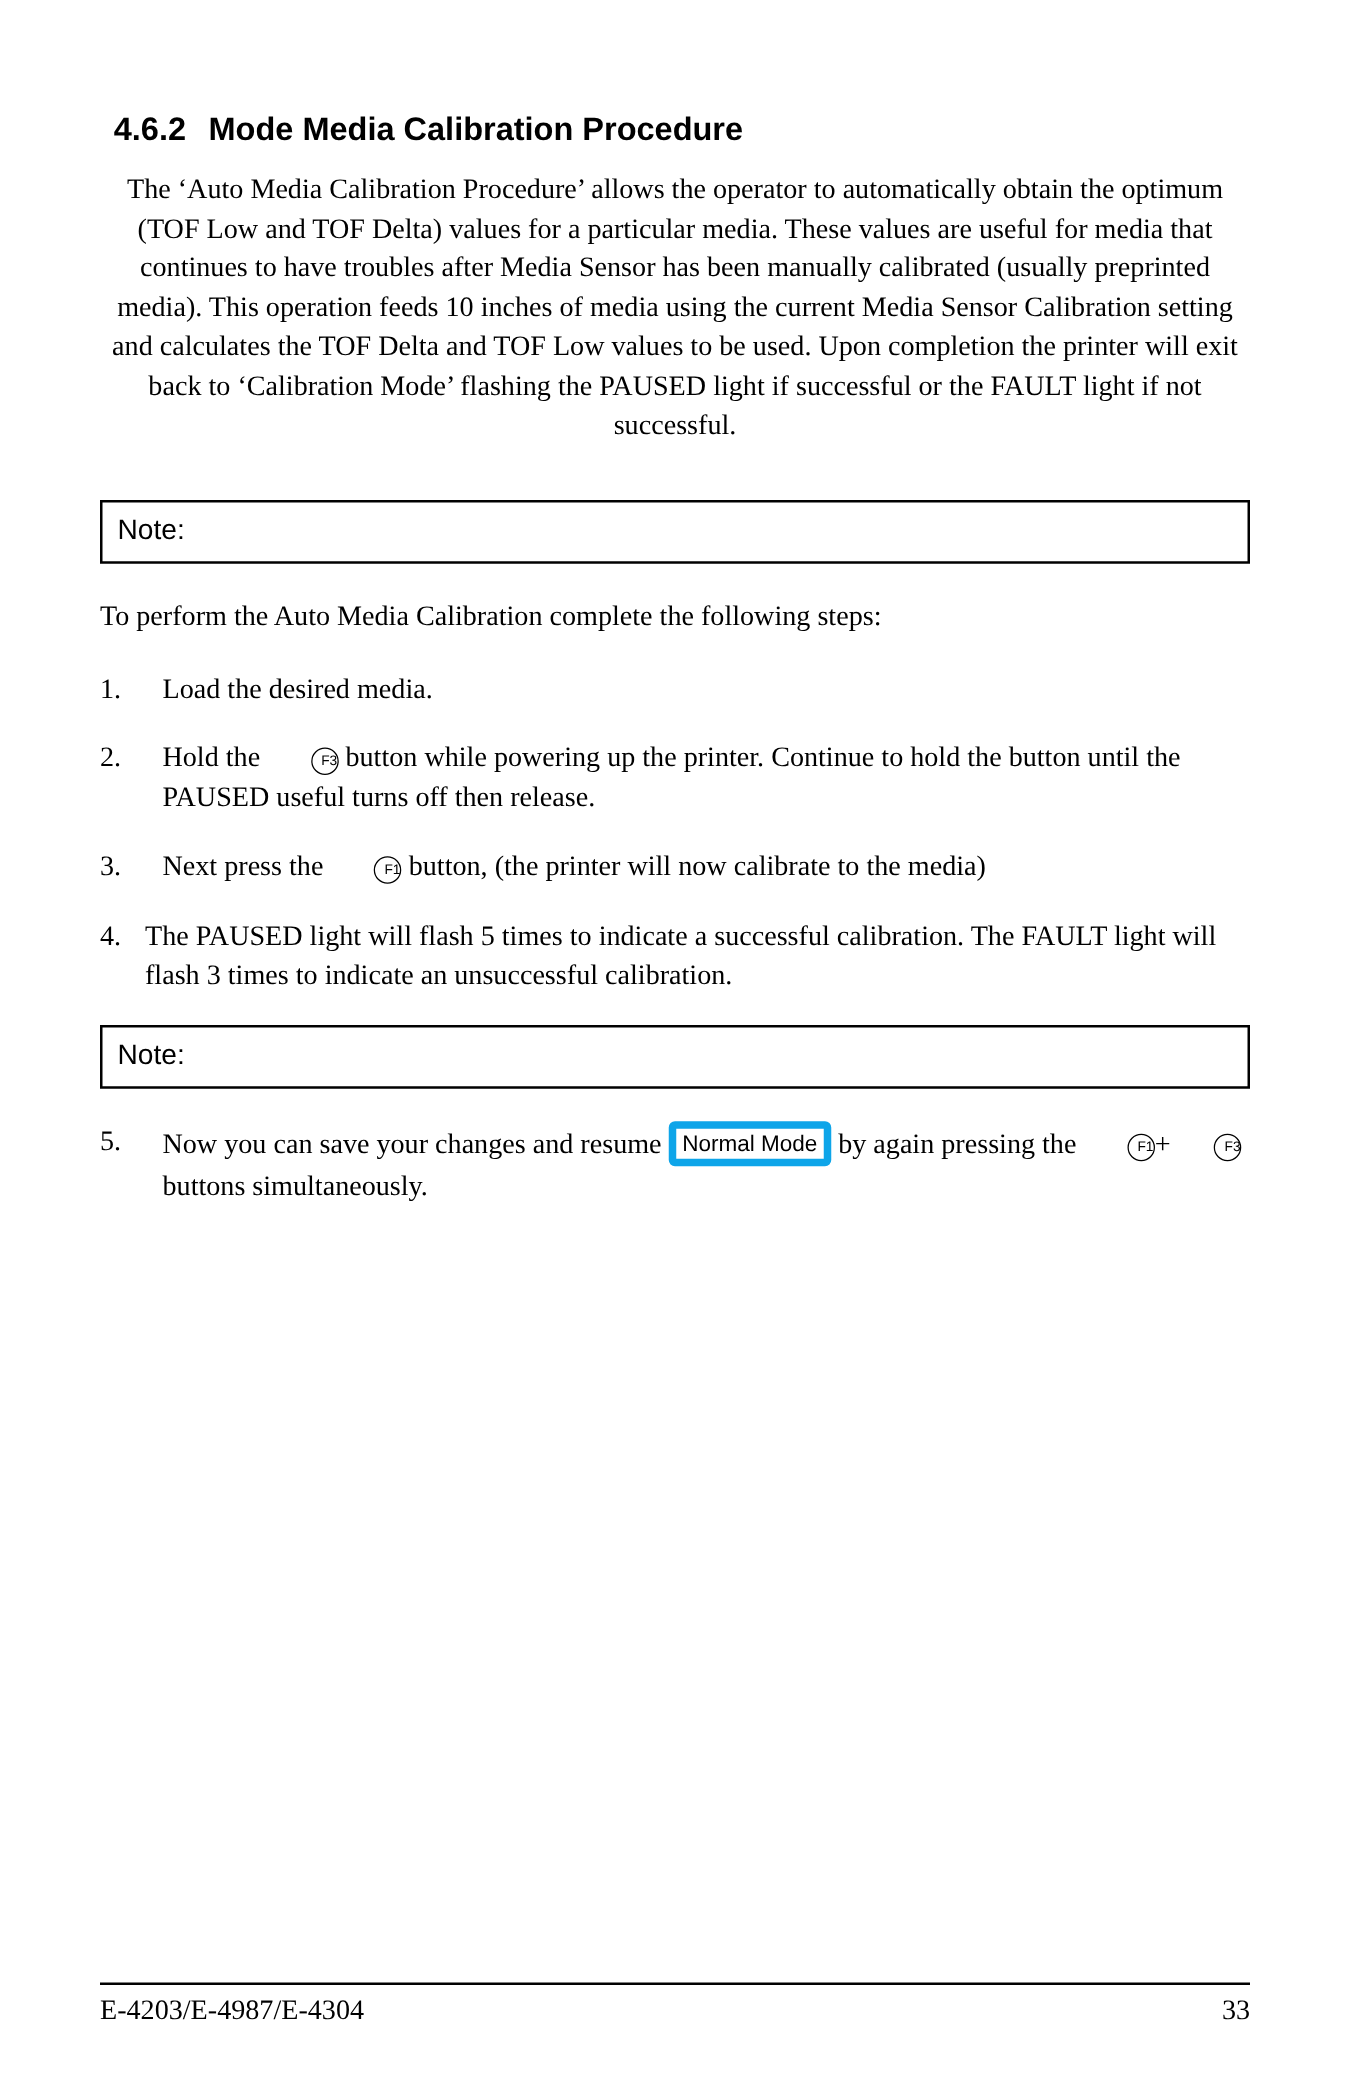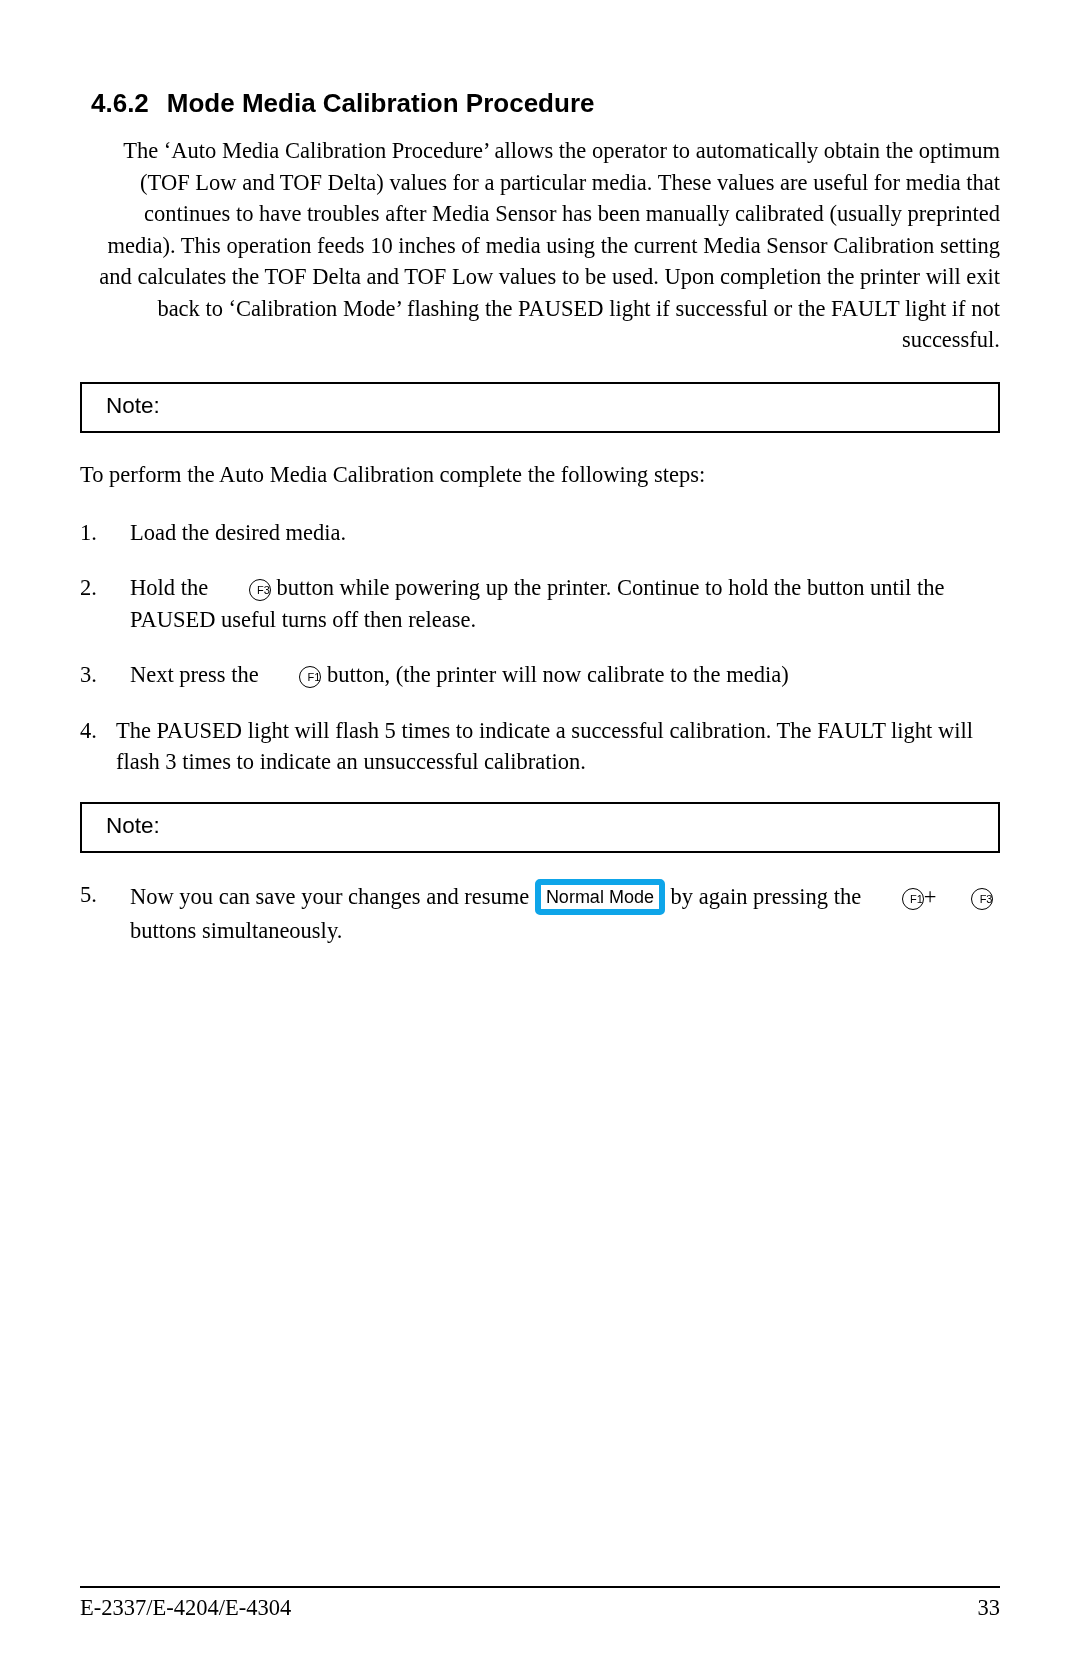--- a/index.html
+++ b/index.html
@@ -24,26 +24,26 @@
       font-weight: bold;
       font-size: 26px;
       margin: 0 0 14px 0;
     }
     .section-num {
       display: inline-block;
       margin-right: 18px;
       margin-left: 11px;
     }
     p.body {
-      margin: 0 0 26px 0;
-      text-align: right;
+      margin: 0 0 44px 0;
+      text-align: center;
     }
     .note-box {
       border: 2px solid #000;
-      padding: 6px 12px 10px 24px;
+      padding: 6px 12px 10px 12px;
       margin: 0 0 26px 0;
       display: flex;
     }
     .note-label {
       font-family: Arial, Helvetica, sans-serif;
       font-size: 22.5px;
       flex: 0 0 auto;
       min-width: 78px;
     }
     .note-text {
@@ -166,16 +166,16 @@
         <span>Now you can save your changes and resume </span><span class="boxed">Normal Mode</span><span> by again pressing the </span><span class="icon-btn">F1</span><span>+</span><span class="icon-btn">F3</span><span> buttons simultaneously.</span>
       </div>
     </li>
   </ol>
 
 </div>
 
 <div class="footer">
   <hr class="footer-rule">
   <div class="footer-row">
-    <span>E-2337/E-4204/E-4304</span>
+    <span>E-4203/E-4987/E-4304</span>
     <span>33</span>
   </div>
 </div>
 
 </body></html>

